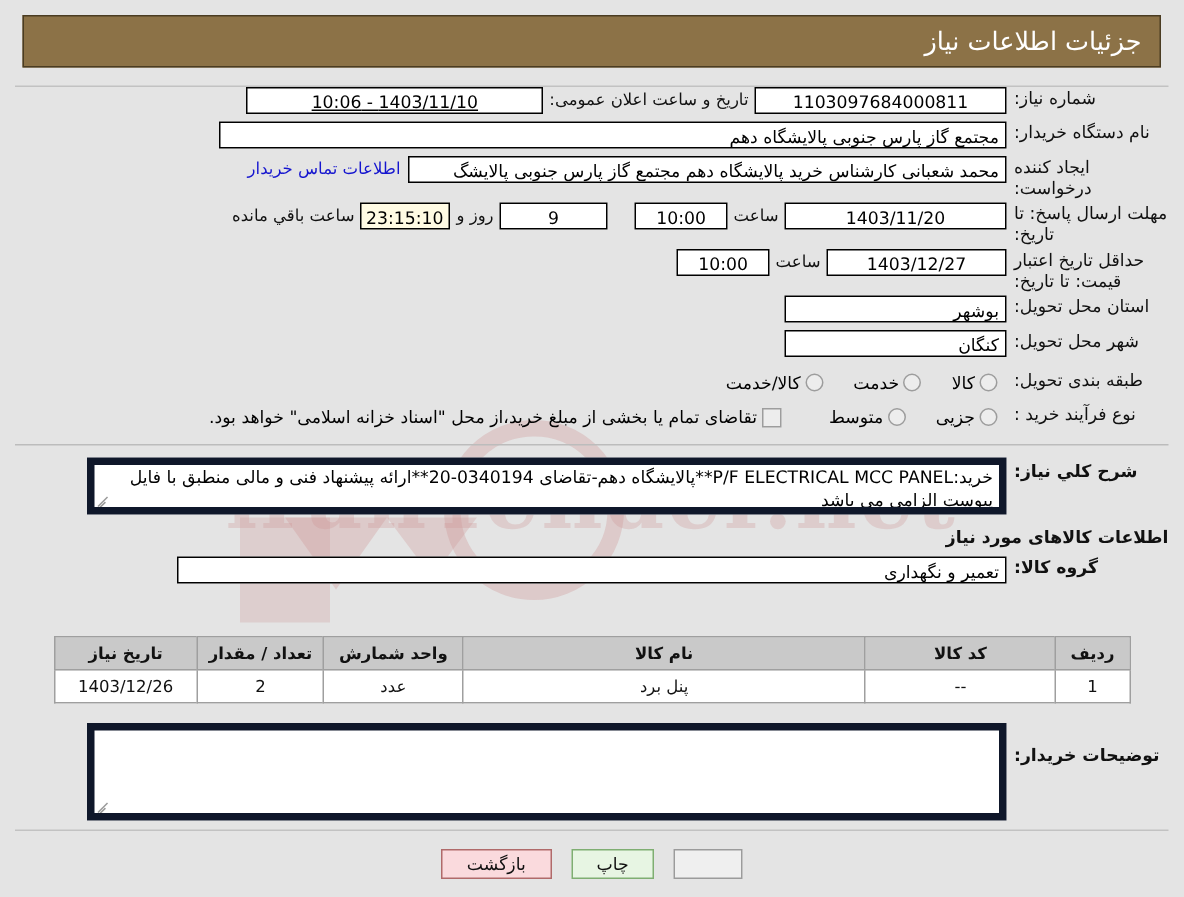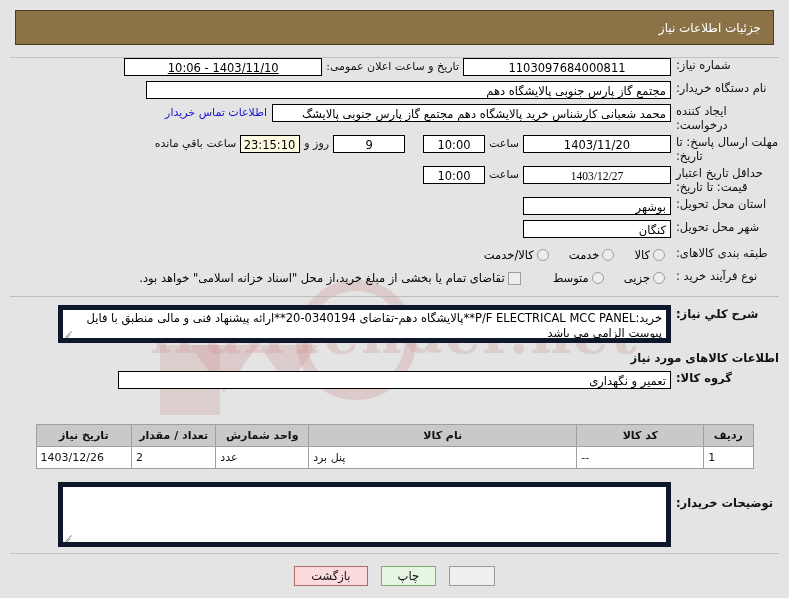--- a/index.html
+++ b/index.html
@@ -85,21 +85,21 @@
     right: 15px;
     left: 15px;
     z-index: 2;
   }
   .header-bar {
     background: #8c7247;
     border: 1px solid #4a3c22;
     height: 35px;
     line-height: 35px;
     color: #ffffff;
-    font-size: 12px;
+    font-size: 17px;
     padding: 0 12px;
     box-sizing: border-box;
     text-align: right;
   }
 
   
   .form-area {
     position: absolute;
     top: 58px;
     right: 10px;
@@ -245,21 +245,21 @@
     border: 1px solid #9f9f9f;
     height: 21px;
     font-weight: bold;
     color: #111;
     font-size: 11px;
     padding: 0 4px;
   }
   table.items td {
     border: 1px solid #9f9f9f;
     height: 21px;
-    text-align: left;
+    text-align: center;
     color: #111;
     font-size: 11px;
     padding: 0 4px;
     background: #fff;
   }
 
   
   .btnbar {
     position: absolute;
     bottom: 12px;
@@ -304,21 +304,21 @@
 
   <div class="header-wrap">
     <div class="header-bar">جزئیات اطلاعات نیاز</div>
   </div>
   <div style="position:absolute;top:57px;right:10px;left:10px;height:1px;background:#c2c2c2;z-index:1;"></div>
 
   <div class="form-area">
 
     <div class="row">
       <div class="lbl">شماره نیاز:</div>
-      <div class="fld" style="width:208px;">1103097684000811</div>
+      <div class="fld" style="width:168px;">1103097684000811</div>
       <div class="mini-label">تاریخ و ساعت اعلان عمومی:</div>
       <div class="fld" style="width:198px;text-decoration:underline;">1403/11/10 - 10:06</div>
     </div>
 
     <div class="row">
       <div class="lbl">نام دستگاه خریدار:</div>
       <div class="fld right" style="width:525px;">مجتمع گاز پارس جنوبی  پالایشگاه دهم</div>
     </div>
 
     <div class="row">
@@ -334,37 +334,37 @@
       <div class="fld" style="width:62px;">10:00</div>
       <div style="width:18px;"></div>
       <div class="fld" style="width:72px;">9</div>
       <div class="mini-label">روز و</div>
       <div class="fld cream" style="width:60px;">23:15:10</div>
       <div class="mini-label">ساعت باقي مانده</div>
     </div>
 
     <div class="row">
       <div class="lbl">حداقل تاریخ اعتبار قیمت: تا تاریخ:</div>
-      <div class="fld" style="width:148px;font-family:Liberation Serif, serif;">1403/12/27</div>
+      <div class="fld" style="width:120px;">1403/12/27</div>
       <div class="mini-label">ساعت</div>
       <div class="fld" style="width:62px;">10:00</div>
     </div>
 
     <div class="row">
       <div class="lbl">استان محل تحویل:</div>
       <div class="fld right" style="width:148px;">بوشهر</div>
     </div>
 
     <div class="row">
       <div class="lbl">شهر محل تحویل:</div>
       <div class="fld right" style="width:148px;">کنگان</div>
     </div>
 
     <div class="row" style="margin-top:6px;">
-      <div class="lbl">طبقه بندی کالاهای:</div>
+      <div class="lbl">طبقه بندی تحویل:</div>
       <div class="radio"></div>
       <div class="opt-text">کالا</div>
       <div class="radio"></div>
       <div class="opt-text">خدمت</div>
       <div class="radio"></div>
       <div class="opt-text wide">کالا/خدمت</div>
     </div>
 
     <div class="row">
       <div class="lbl">نوع فرآیند خرید :</div>

